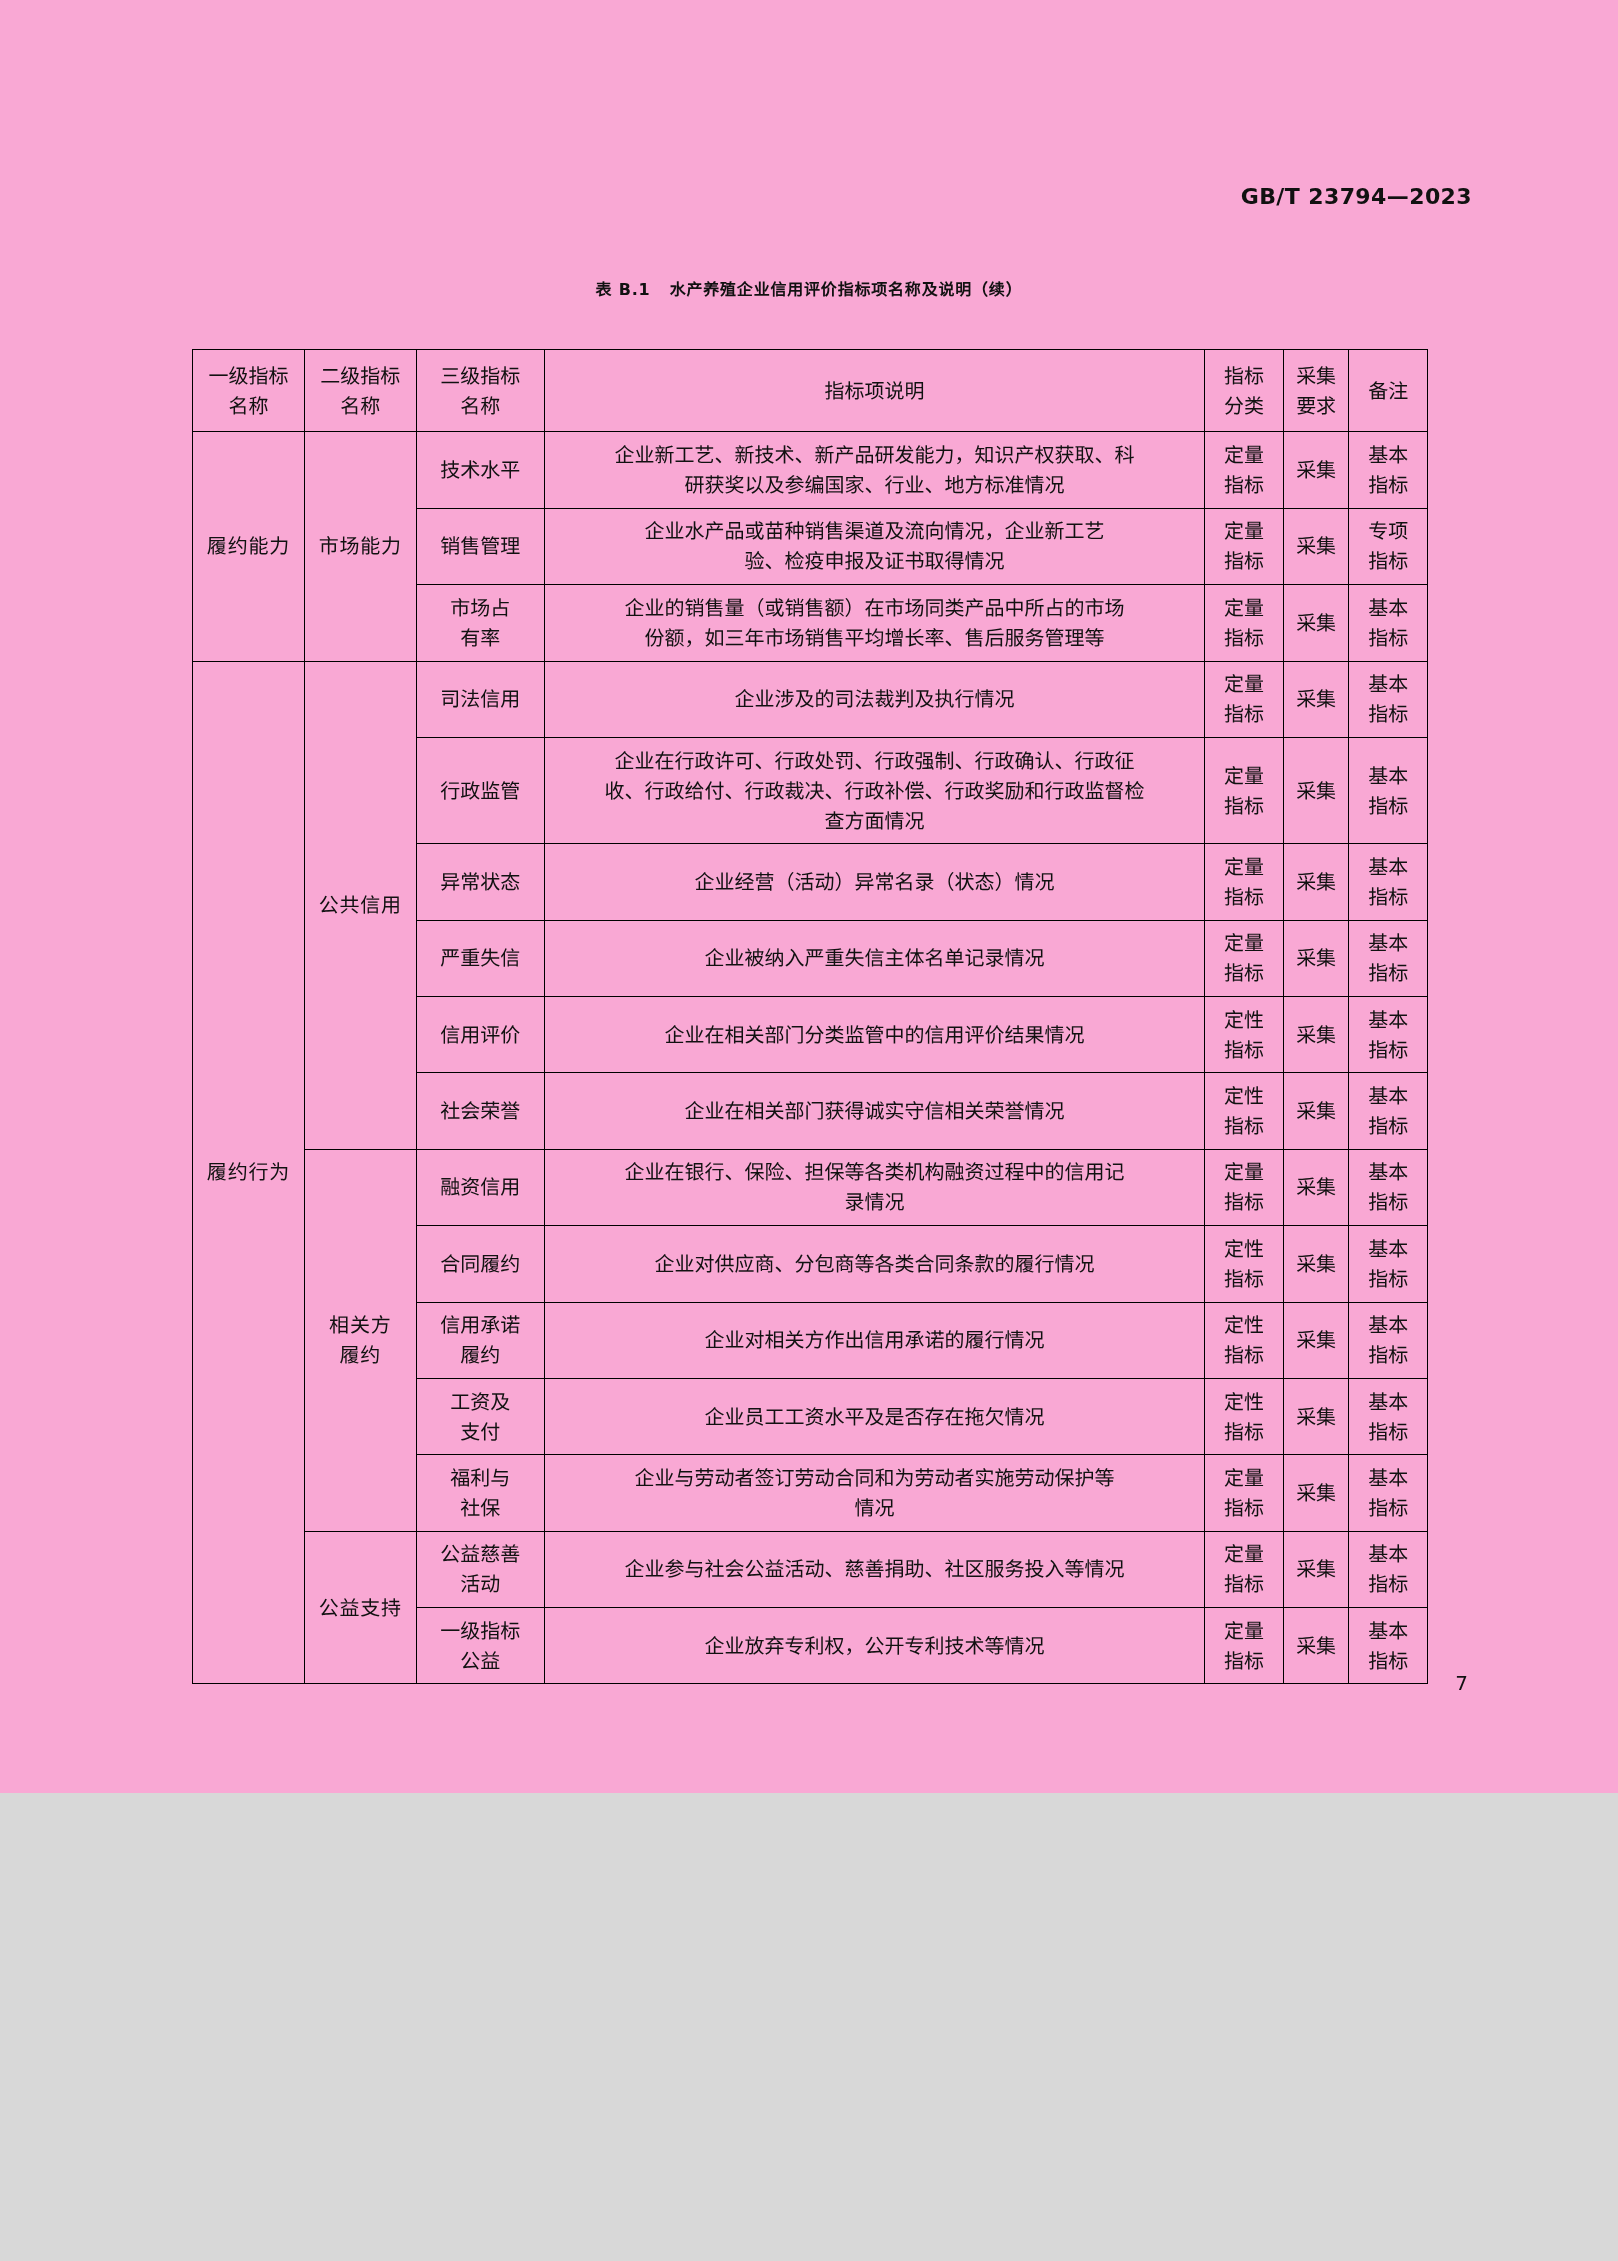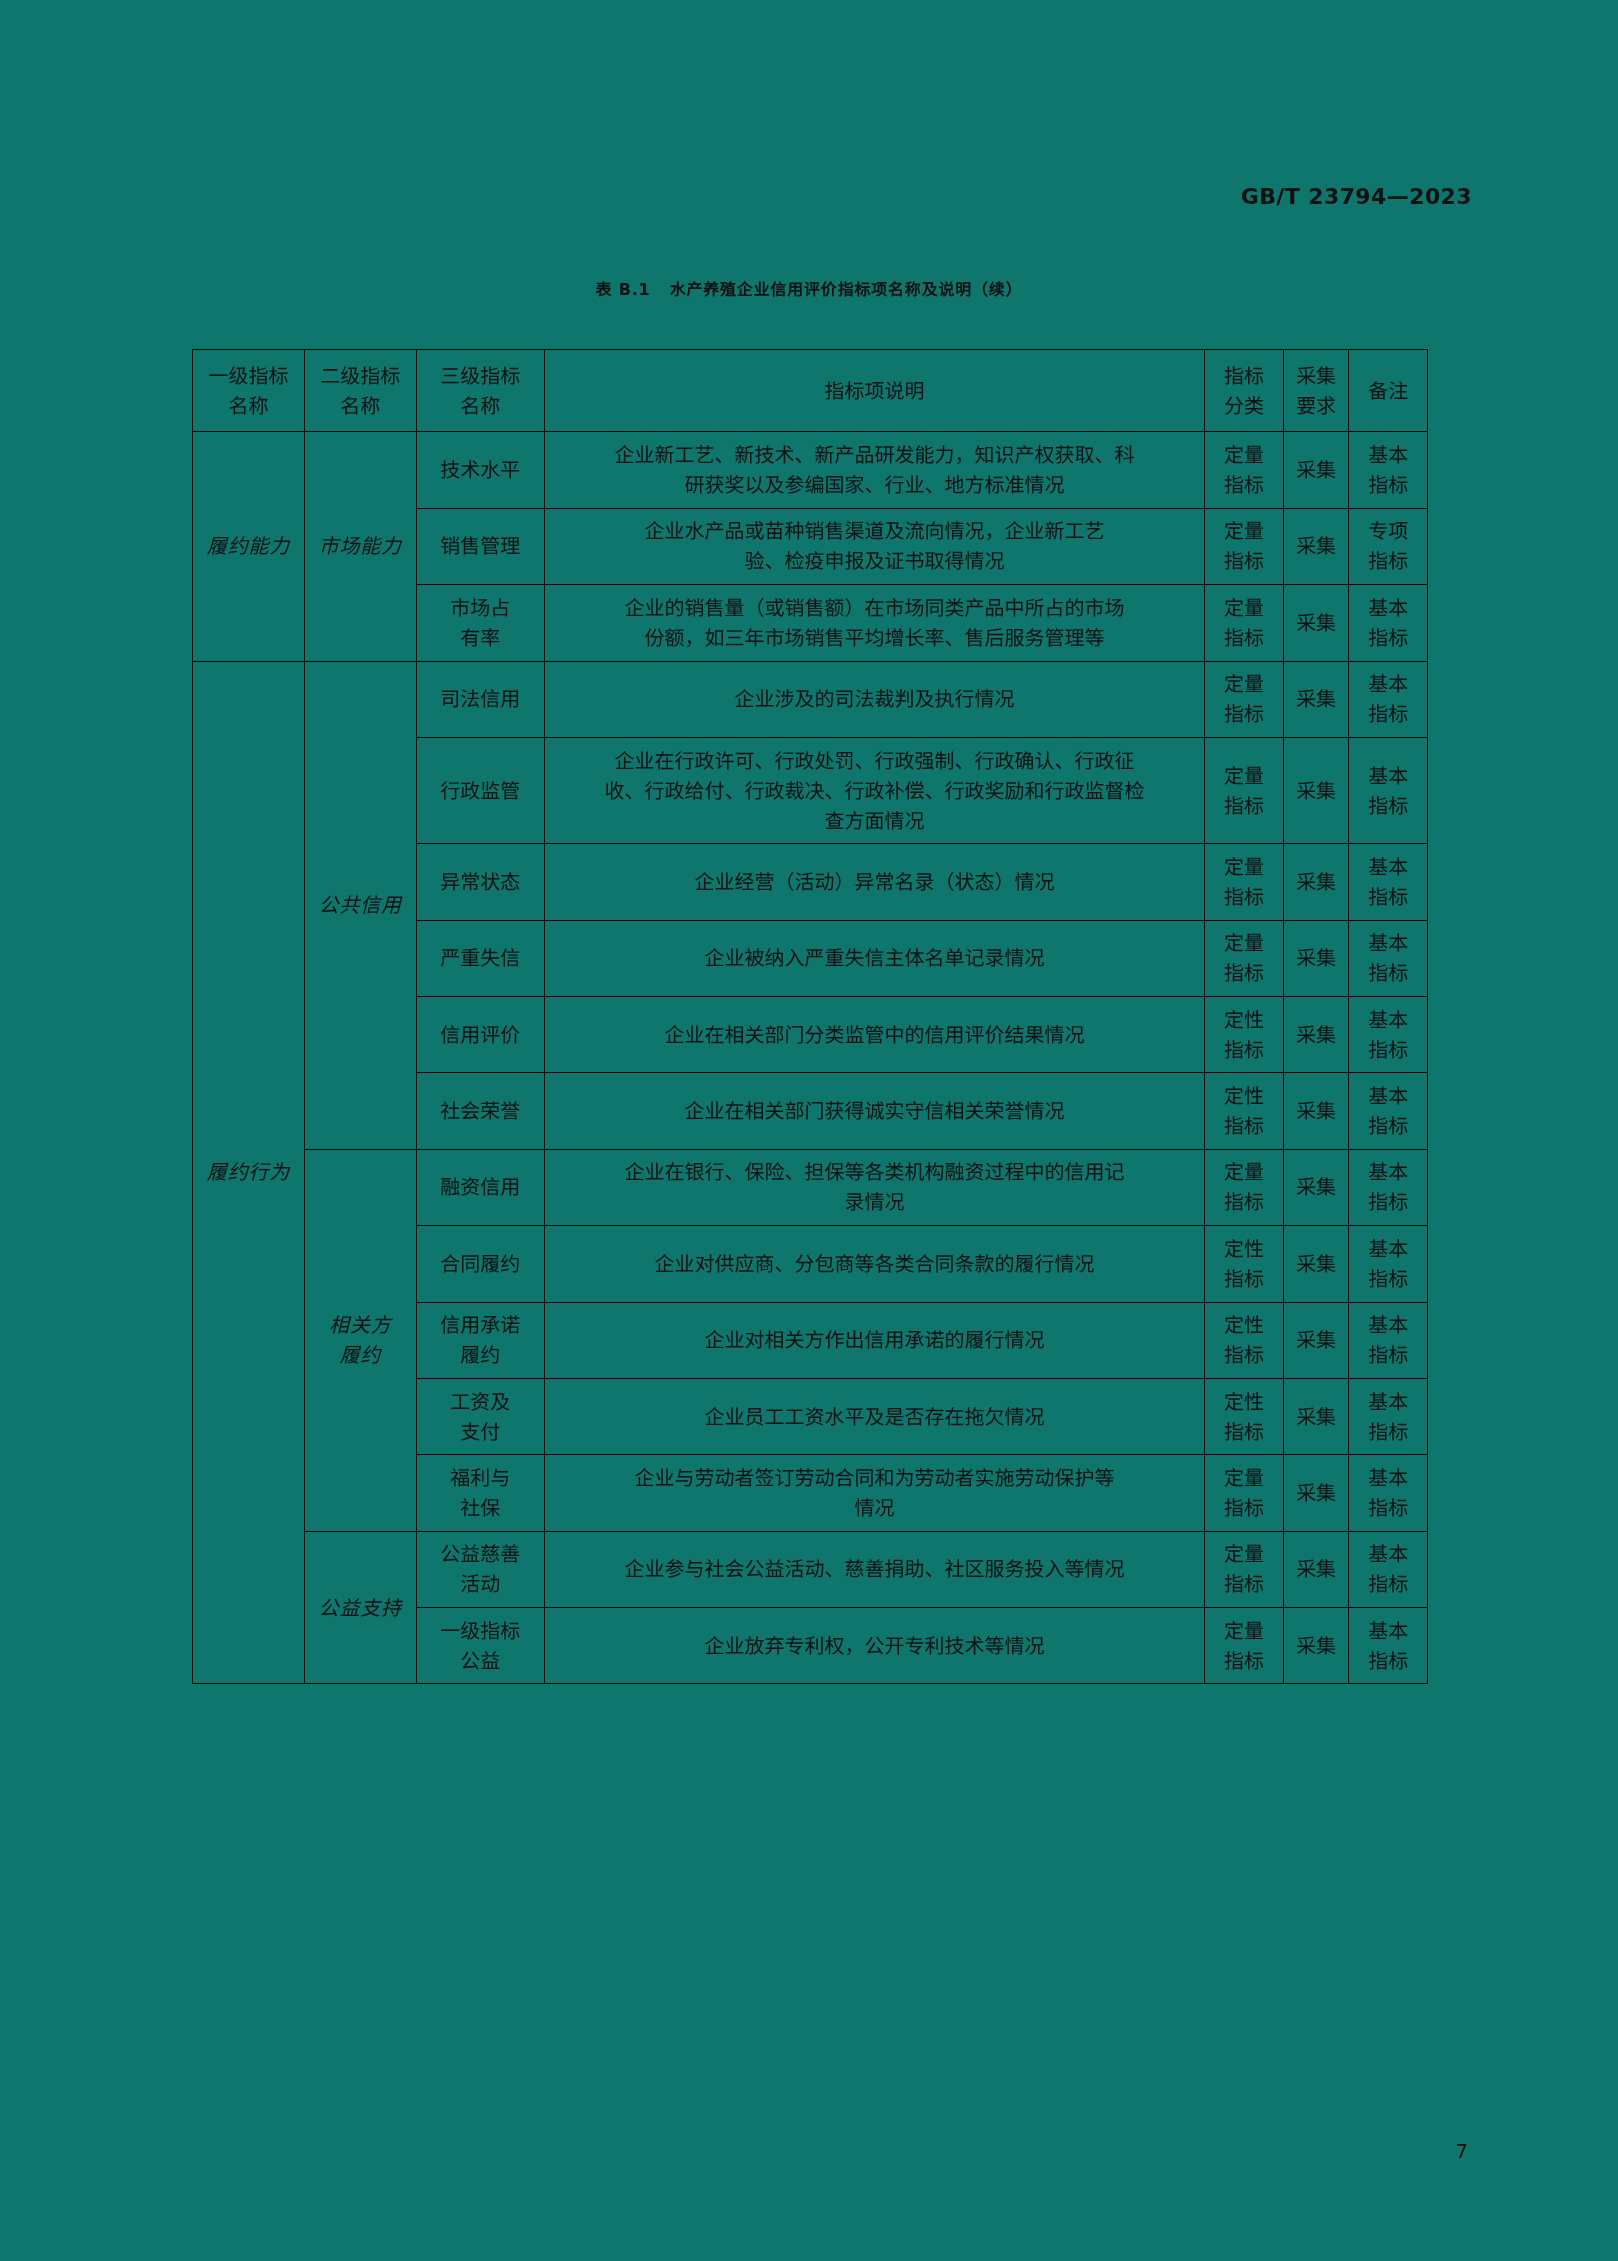--- a/index.html
+++ b/index.html
@@ -2,22 +2,22 @@
 <html lang="zh-CN" style="font-size:12.3px"><head>
 <meta charset="utf-8">
 <style>
   html, body {
     margin: 0;
     padding: 0;
     background: #d8d8d8;
   }
   .page {
     width: 1618px;
-    height: 2261px;
-    background: #0f766e;
+    height: 1793px;
+    background: #f9a8d4;
     margin: 0 auto;
     position: relative;
     box-sizing: border-box;
     font-family: "DejaVu Serif", "Liberation Serif", serif;
     color: #111;
     overflow: hidden;
   }
   .header {
     position: absolute;
     top: 184px;
@@ -81,21 +81,21 @@
     margin-left: 48px;
   }
   .stack { display: block; }
   .page-num {
     position: absolute;
     right: 150px;
     bottom: 98px;
     font-family: "DejaVu Sans", "Liberation Sans", sans-serif;
     font-size: 20px;
   }
-  .vert-cell { letter-spacing: 0.8px; font-style: italic; }
+  .vert-cell { letter-spacing: 0.8px; }
 </style>
 </head>
 <body>
 
 <div class="page">
 
   <div class="header">GB/T 23794—2023</div>
 
   <div class="table-title">
     <span class="tnum">表 B.1</span>

